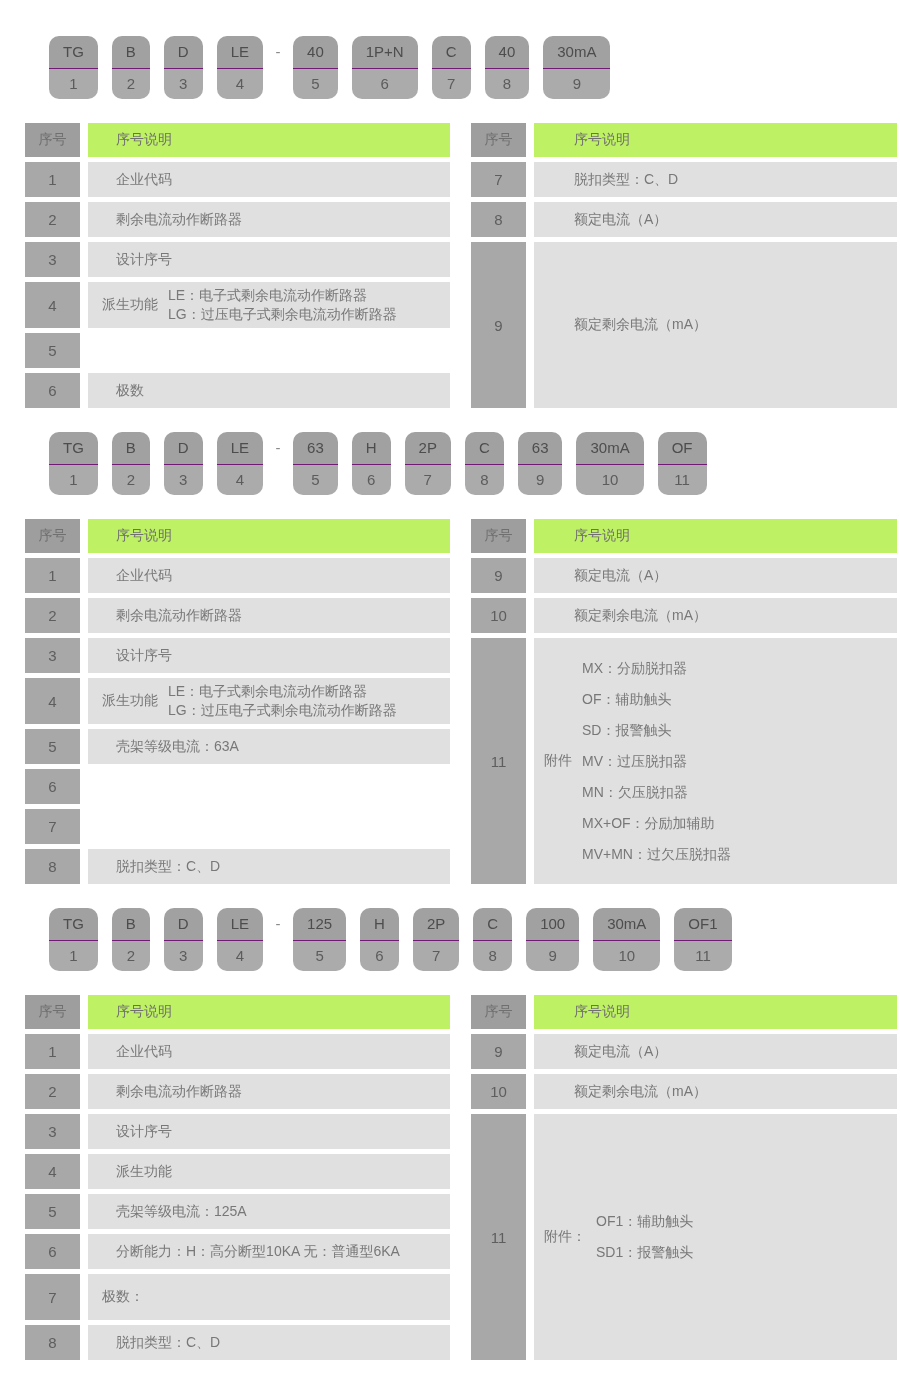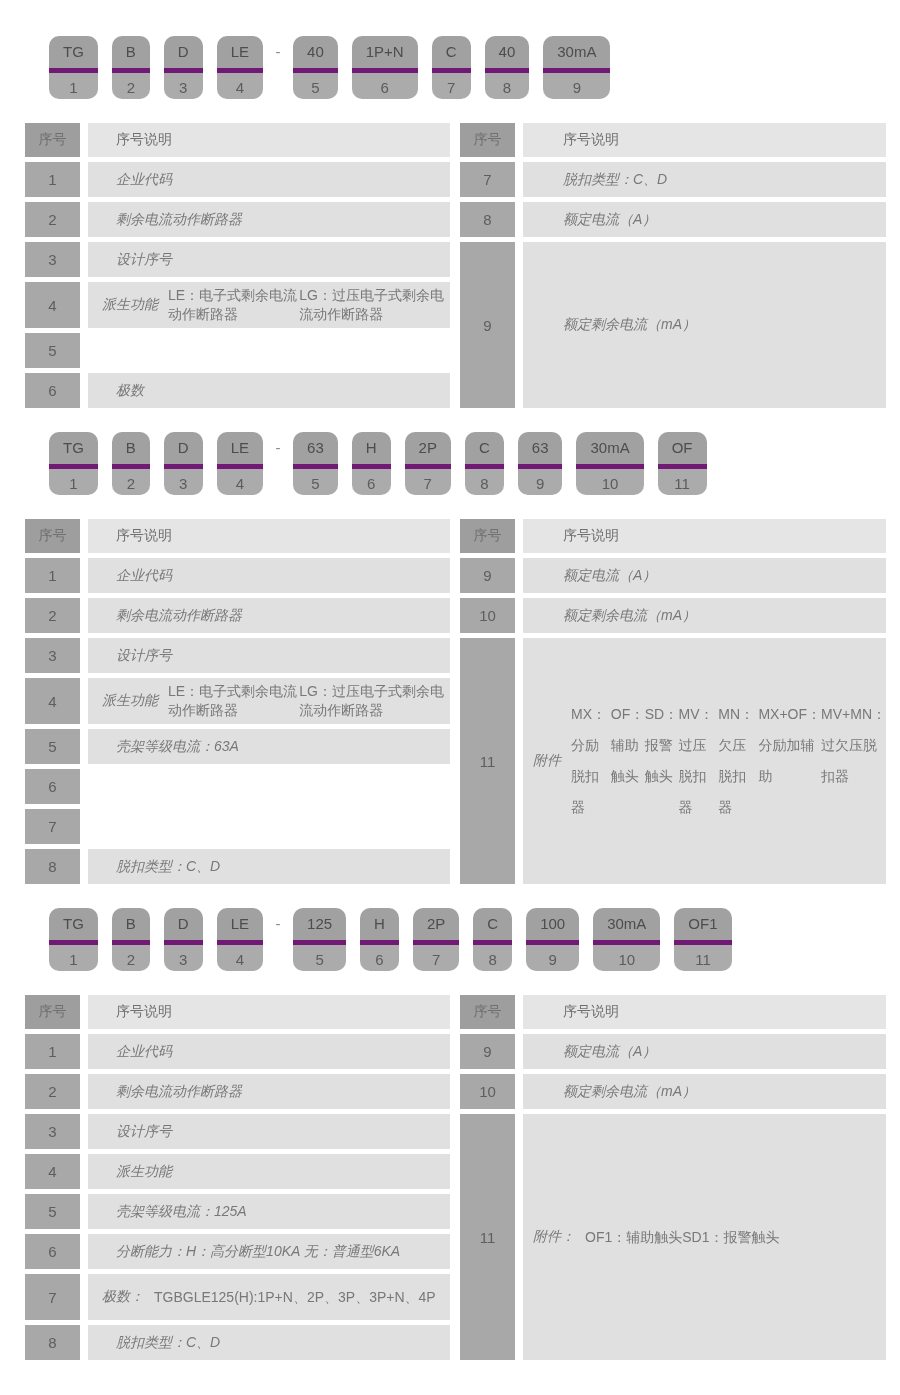--- a/index.html
+++ b/index.html
@@ -12,43 +12,43 @@
   .section{margin-bottom:24px;}
 
   
   .pills{display:flex;align-items:flex-start;gap:14px;margin-left:24px;height:63px;margin-bottom:24px;}
   .pill{
     display:flex;flex-direction:column;height:63px;min-width:29px;
     border-radius:10px;overflow:hidden;text-align:center;box-sizing:border-box;
   }
   .pill-label{
     height:32px;line-height:32px;padding:0 14px;background:#a1a1a1;
-    border-bottom:5px solid #701a75;color:#4d4d4d;font-size:15px;white-space:nowrap;
+    border-bottom:1px solid #701a75;color:#4d4d4d;font-size:15px;white-space:nowrap;
   }
   .pill-num{flex:1;line-height:29px;background:#ababab;color:#5c5c5c;font-size:15px;}
   .dash{height:32px;line-height:32px;color:#8a8a8a;font-size:15px;width:10px;text-align:center;margin:0 -4px;}
 
   
-  .tables{display:grid;grid-template-columns:425px 426px;column-gap:10px;align-items:stretch;}
+  .tables{display:grid;grid-template-columns:425px 426px;column-gap:21px;align-items:stretch;}
   .table{display:flex;flex-direction:column;gap:5px;}
   .trow{display:grid;grid-template-columns:55px 1fr;column-gap:8px;height:35px;flex:none;}
   .trow.hdr{height:34px;}
   .trow.tall{height:46px;}
   .trow.grow{flex:1;height:auto;}
   .cell{display:flex;align-items:center;}
   .cell.num{background:#a8a8a8;justify-content:center;color:#5e5e5e;font-size:15px;}
   .cell.desc{background:#e0e0e0;color:#787878;font-size:14px;padding-left:28px;}
   .table.right .cell.desc{padding-left:40px;}
   .trow.hdr .cell.num{background:#9e9e9e;color:#6f6f6f;font-size:14px;}
-  .trow.hdr .cell.desc{background:#e5e5e5;color:#6f6f6f;font-size:14px;}
+  .trow.hdr .cell.desc{background:#bef264;color:#6f6f6f;font-size:14px;}
   .cell.desc.has-lines{padding-left:14px;}
   .table.right .cell.desc.has-lines{padding-left:10px;}
-  .lbl{white-space:nowrap;font-style:italic;}
+  .lbl{white-space:nowrap;}
   .cell.desc.has-lines .lbl{margin-right:10px;flex:none;}
-  .lines{display:flex;justify-content:flex-start;}
+  .lines{display:flex;flex-direction:column;justify-content:flex-start;}
   .lines.tight div{line-height:19px;}
   .lines.spread div{line-height:31px;}
 </style>
 </head>
 <body>
 
 <div id="page">
     <section class="section">
     <div class="pills">
         <div class="pill">
@@ -403,21 +403,20 @@
     <div class="cell desc">
       <span class="lbl">分断能力：H：高分断型10KA 无：普通型6KA</span>
 
     </div>
   </div>
           <div class="trow tall">
     <div class="cell num">7</div>
     <div class="cell desc has-lines">
       <span class="lbl">极数：</span>
       <div class="lines tight">
-                <div>TGBGLE125(H):1P+N、2P、3P、3P+N、4P</div>
               </div>
     </div>
   </div>
           <div class="trow">
     <div class="cell num">8</div>
     <div class="cell desc">
       <span class="lbl">脱扣类型：C、D</span>
 
     </div>
   </div>

